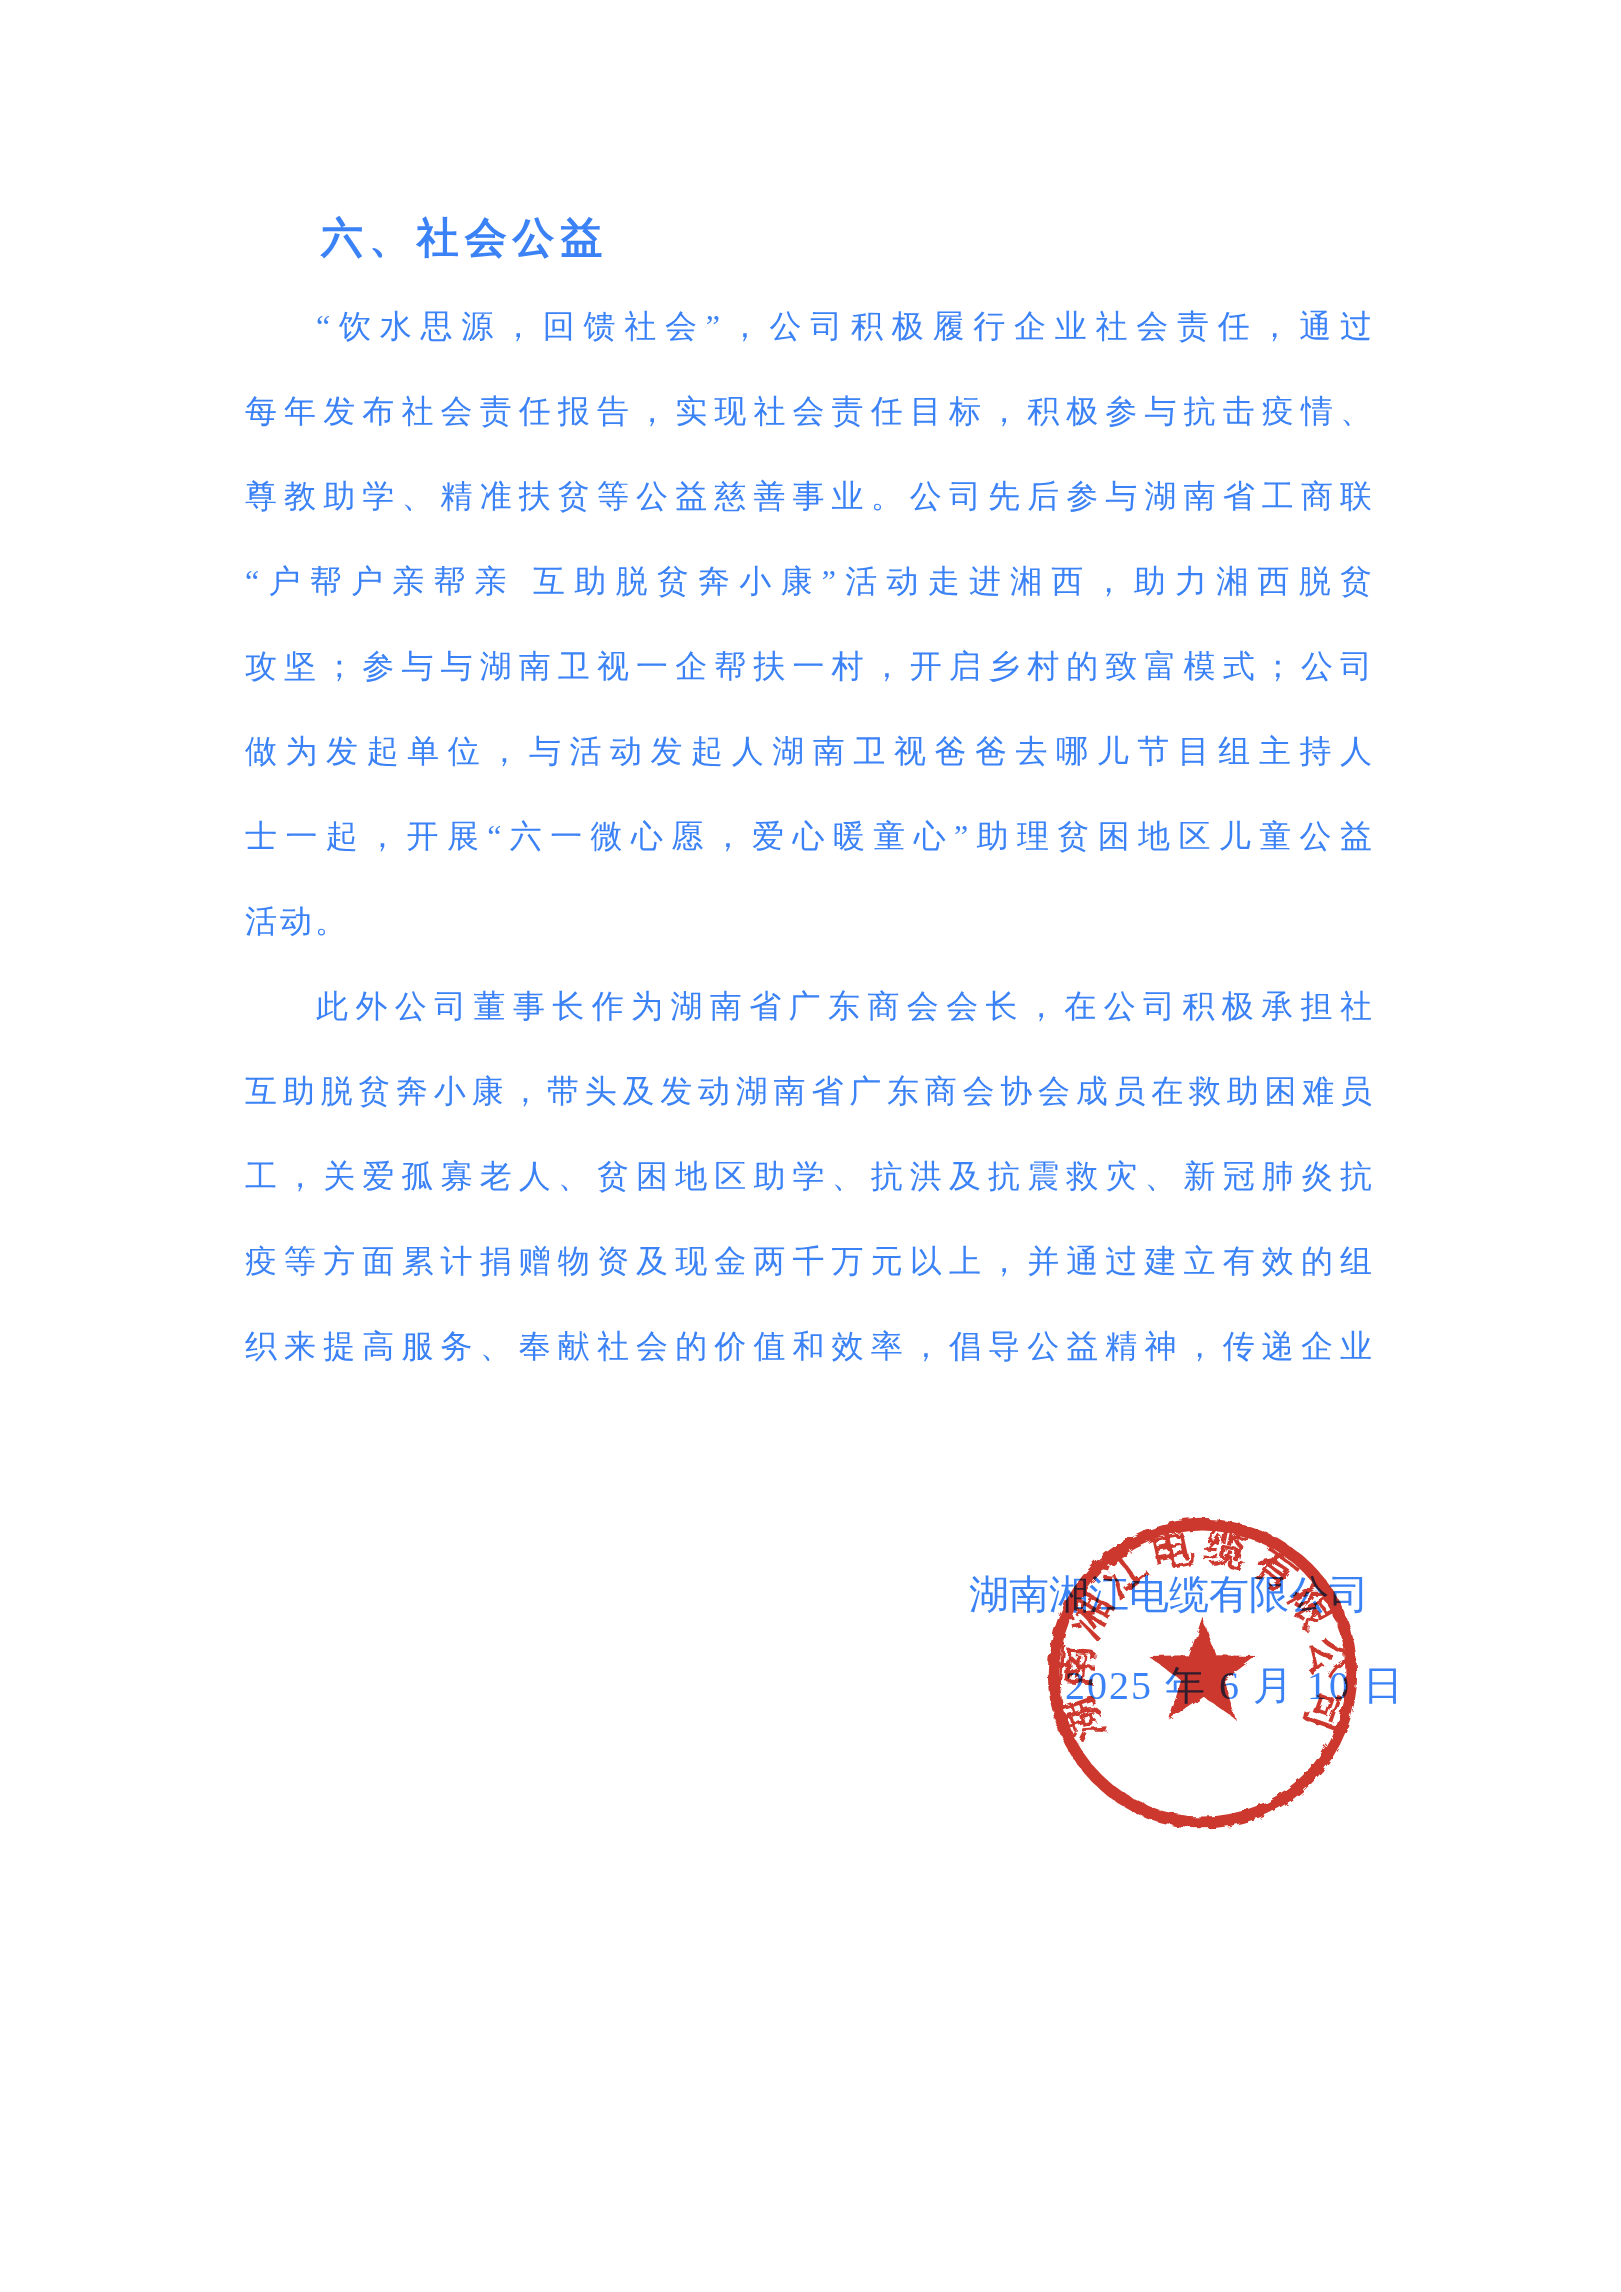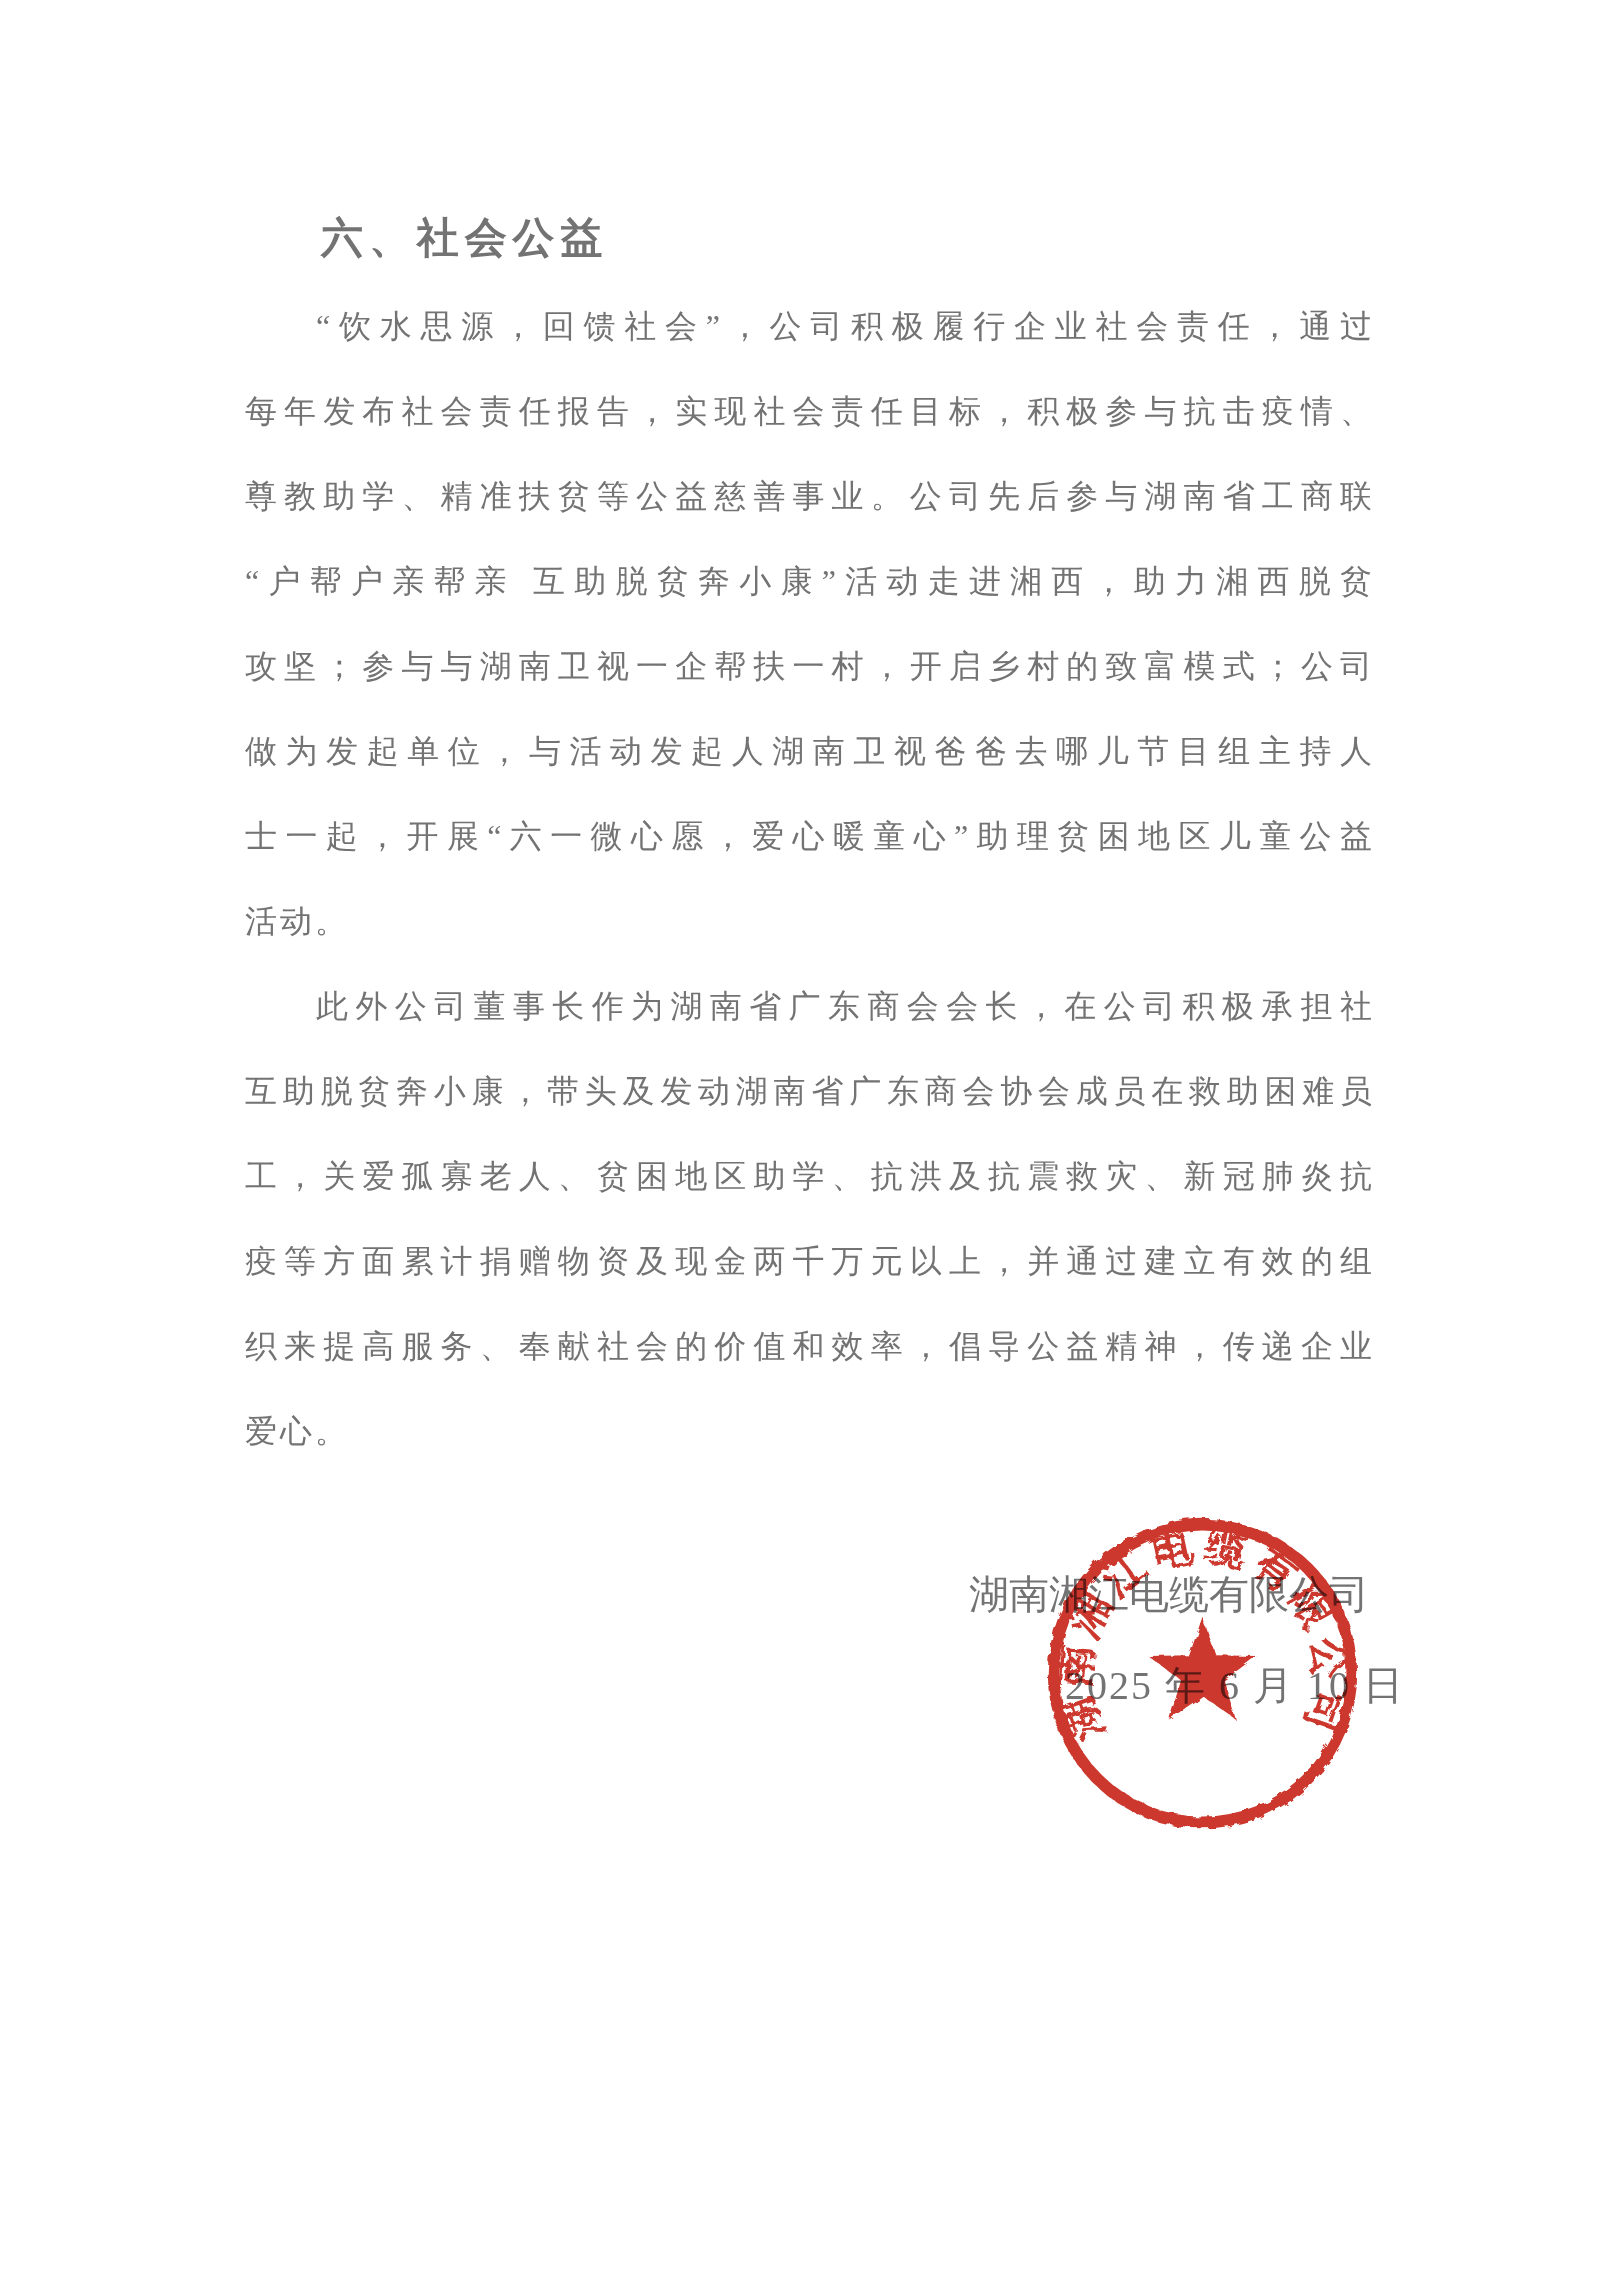--- a/index.html
+++ b/index.html
@@ -3,21 +3,21 @@
 <meta charset="utf-8">
 <style>
   html,body{margin:0;padding:0;background:#888;}
   .page{
     position:relative;
     width:1621px;height:2293px;
     margin:0 auto;
     background:#ffffff;
     overflow:hidden;
     font-family:"Liberation Serif","DejaVu Serif",serif;
-    color:#737373;
+    color:#3b82f6;
   }
   .heading{
     position:absolute;left:321px;top:196px;
     height:85px;line-height:85px;
     font-size:42px;font-weight:bold;
     letter-spacing:5.9px;
     white-space:nowrap;
   }
   .body-block{
     position:absolute;left:245px;top:284px;
@@ -68,21 +68,20 @@
     <div class="line">“户帮户亲帮亲 互助脱贫奔小康”活动走进湘西，助力湘西脱贫</div>
     <div class="line">攻坚；参与与湖南卫视一企帮扶一村，开启乡村的致富模式；公司</div>
     <div class="line">做为发起单位，与活动发起人湖南卫视爸爸去哪儿节目组主持人</div>
     <div class="line">士一起，开展“六一微心愿，爱心暖童心”助理贫困地区儿童公益</div>
     <div class="line short">活动。</div>
     <div class="line indent">此外公司董事长作为湖南省广东商会会长，在公司积极承担社</div>
     <div class="line">互助脱贫奔小康，带头及发动湖南省广东商会协会成员在救助困难员</div>
     <div class="line">工，关爱孤寡老人、贫困地区助学、抗洪及抗震救灾、新冠肺炎抗</div>
     <div class="line">疫等方面累计捐赠物资及现金两千万元以上，并通过建立有效的组</div>
     <div class="line">织来提高服务、奉献社会的价值和效率，倡导公益精神，传递企业</div>
-    <div class="line short">爱心。</div>
   </div>
 
   <div class="sig-company">湖南湘江电缆有限公司</div>
 
   <div class="sig-date">2025 年 6 月 10 日</div>
 
   <svg class="seal" viewBox="-170 -170 340 340" xmlns="http://www.w3.org/2000/svg">
     <defs>
       <filter id="stamp-rough" x="-20%" y="-20%" width="140%" height="140%">
         <feTurbulence type="fractalNoise" baseFrequency="0.11" numOctaves="2" result="n"></feTurbulence>

